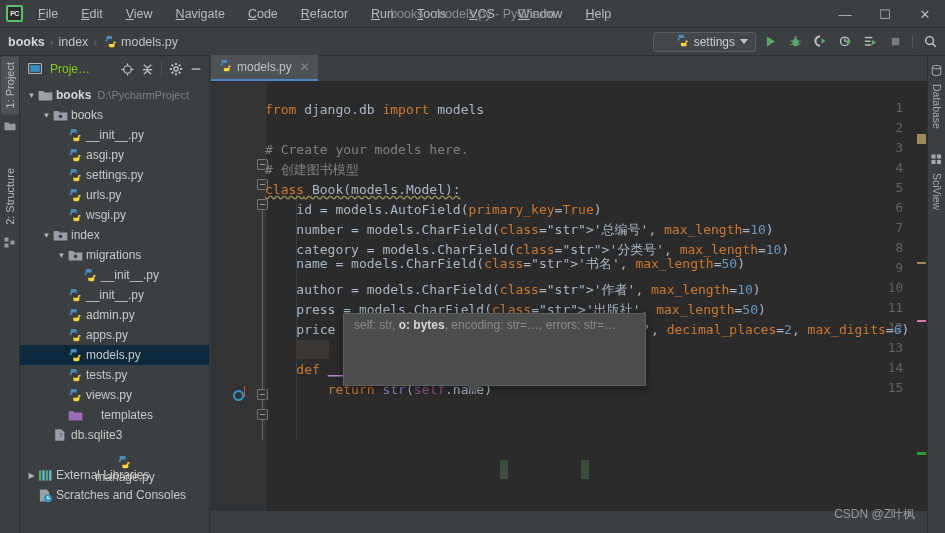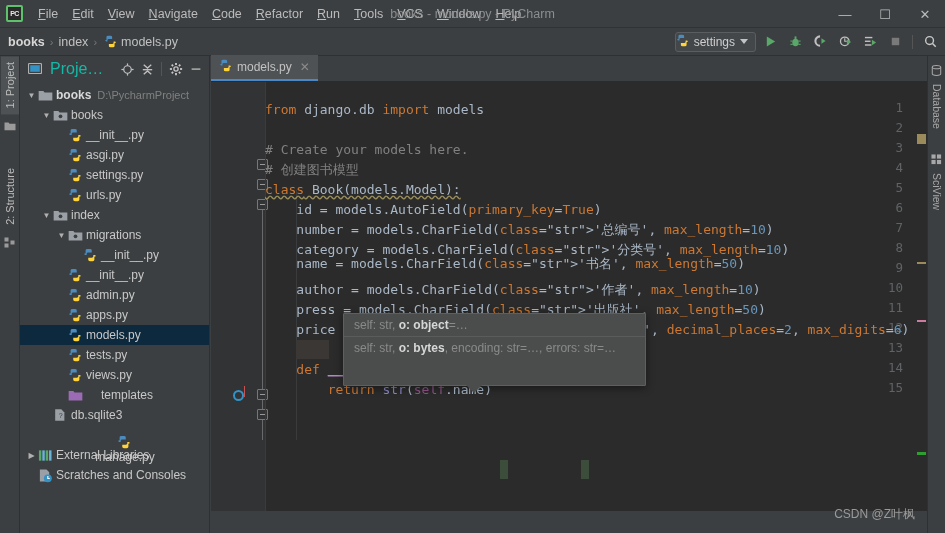--- a/index.html
+++ b/index.html
@@ -45,21 +45,21 @@
     border-bottom: 1px solid #2e3133;
   }
   .crumb { font-size: 12.5px; color: #c0c0c0; display: flex; align-items: center; }
   .crumb.bold { font-weight: bold; color: #d6d6d6; }
   .crumb-sep { color: #777; font-size: 11px; margin: 0 5px; }
   .navbar .left { display: flex; align-items: center; padding-left: 8px; }
 
   .run-config {
     display: flex; align-items: center; gap: 5px;
     border: 1px solid #5b5e60; border-radius: 3px;
-    height: 20px; padding: 0 7px 0 0; background: #43474a;
+    height: 20px; padding: 0 7px 0 22px; background: #43474a;
   }
   .run-config .lbl { font-size: 12px; color: #cfcfcf; }
   .caret-dn { width: 0; height: 0; border-left: 4px solid transparent;
               border-right: 4px solid transparent; border-top: 5px solid #c3c3c3; }
   .tbicon { width: 22px; height: 22px; display: flex; align-items: center; justify-content: center; }
 
   
   .lstripe {
     position: absolute; left: 0; top: 56px; width: 20px; height: 477px;
     background: #3c3f41; border-right: 1px solid #2e3133;
@@ -80,21 +80,21 @@
   }
   .rstripe .sb { writing-mode: vertical-rl; font-size: 10.5px; color: #a8a8a8;
                  white-space: nowrap; margin-bottom: 6px; }
 
   
   .project {
     position: absolute; left: 20px; top: 56px; width: 190px; height: 477px;
     background: #3c3f41; border-right: 1px solid #2e3133;
   }
   .proj-head { height: 26px; display: flex; align-items: center; padding: 0 4px 0 6px; gap: 2px; }
-  .proj-title { font-size: 16px; color: #14b8a6; margin-left: 4px; margin-right: auto;
+  .proj-title { font-size: 12px; color: #84cc16; margin-left: 4px; margin-right: auto;
                 display: flex; align-items: center; gap: 4px; }
   .phicon { width: 18px; height: 18px; display: flex; align-items: center; justify-content: center; }
   .vdiv { width: 1px; height: 14px; background: #555; margin: 0 3px; }
 
   .tree { padding-top: 3px; font-size: 12px; color: #c8c8c8; }
   .node { height: 20px; display: flex; align-items: center; white-space: nowrap; }
   .node.sel { background: #0d293e; }
   .tri { width: 11px; display: inline-block; text-align: center; font-size: 8px; color: #b0b0b0; }
   .tri.empty { color: transparent; }
   .nico { width: 16px; height: 16px; margin-right: 3px; display: inline-flex;
@@ -165,21 +165,21 @@
   }
   .statusbar { position: absolute; left: 211px; bottom: 0; width: 716px; height: 22px; background: #3c3f41; }
 </style>
 </head>
 <body>
 
 <div class="app">
 
   <div class="titlebar">
     <div class="pc-logo">PC</div>
-    <div id="menu-root" style="display:flex;align-items:flex-end;">
+    <div id="menu-root" style="display:flex;align-items:flex-end;gap:9px;">
         <div class="menu-item"><span class="ul">F</span>ile</div>
         <div class="menu-item"><span class="ul">E</span>dit</div>
         <div class="menu-item"><span class="ul">V</span>iew</div>
         <div class="menu-item"><span class="ul">N</span>avigate</div>
         <div class="menu-item"><span class="ul">C</span>ode</div>
         <div class="menu-item"><span class="ul">R</span>efactor</div>
         <div class="menu-item"><span class="ul">R</span>un</div>
         <div class="menu-item"><span class="ul">T</span>ools</div>
         <div class="menu-item"><span class="ul">V</span>CS</div>
         <div class="menu-item"><span class="ul">W</span>indow</div>
@@ -415,20 +415,30 @@
         </div>
         <div class="node" style="padding-left: 36px;">
           <span class="tri empty">&nbsp;</span>
           <span class="nico">
             <svg width="14" height="14" viewBox="0 0 16 16">
               <path d="M3 6 L3 2.5 Q3 1 5 1 L8 1 Q10 1 10 2.5 L10 5 L6 5 Q4.2 5 4.2 6.6 L4.2 8 L3 8 Q1.4 8 1.4 6.6 Z" fill="#4b8bbe"></path>
               <path d="M13 10 L13 13.5 Q13 15 11 15 L8 15 Q6 15 6 13.5 L6 11 L10 11 Q11.8 11 11.8 9.4 L11.8 8 L13 8 Q14.6 8 14.6 9.4 Z" fill="#ffd43b"></path>
             </svg>
           </span>
           <span class="nlabel">urls.py</span>
+        </div>
+        <div class="node" style="padding-left: 36px;">
+          <span class="tri empty">&nbsp;</span>
+          <span class="nico">
+            <svg width="14" height="14" viewBox="0 0 16 16">
+              <path d="M3 6 L3 2.5 Q3 1 5 1 L8 1 Q10 1 10 2.5 L10 5 L6 5 Q4.2 5 4.2 6.6 L4.2 8 L3 8 Q1.4 8 1.4 6.6 Z" fill="#4b8bbe"></path>
+              <path d="M13 10 L13 13.5 Q13 15 11 15 L8 15 Q6 15 6 13.5 L6 11 L10 11 Q11.8 11 11.8 9.4 L11.8 8 L13 8 Q14.6 8 14.6 9.4 Z" fill="#ffd43b"></path>
+            </svg>
+          </span>
+          <span class="nlabel">wsgi.py</span>
         </div>
         <div class="node" style="padding-left: 21px;">
           <span class="tri">▼</span>
           <span class="nico">
             <svg width="15" height="15" viewBox="0 0 16 16">
               <path d="M0.7 3.2 h5 l1.3 1.6 h8.3 v8.5 h-14.6 Z" fill="#9aa0a6"></path>
               <circle cx="8" cy="8.8" r="2" fill="#3c3f41"></circle>
             </svg>
           </span>
           <span class="nlabel">index</span>
@@ -633,21 +643,20 @@
           <div class="codeline" style="top: 278px;">    <span class="kw">def</span> <span class="magic">__str__</span>(<span class="selfv">self</span>):</div>
           <div class="codeline" style="top: 298px;">        <span class="kw">return</span> <span class="bi">str</span>(<span class="selfv">self</span>.name)</div>
         </div>
 
       <div style="position:absolute;left:85px;top:258px;width:33px;height:19px;background:#3b3735;"></div>
       <div style="position:absolute;left:289px;top:378px;width:8px;height:19px;background:#3c4d3c;"></div>
       <div style="position:absolute;left:370px;top:378px;width:8px;height:19px;background:#3c4d3c;"></div>
 
       <div class="popup" style="left:132px;top:231px;width:303px;height:73px;">
         <div id="popup-root">
-            <div class="popup-row"><span>self: str, </span><b>o: object</b><span>=…</span></div>
             <div class="popup-row"><span>self: str, </span><b>o: bytes</b><span>, encoding: str=…, errors: str=…</span></div>
           </div>
       </div>
       <div class="popup-tail" style="left:255px;top:303px;"></div>
 
       <div class="markercol">
         <div class="errstripe-box" style="top:26px;"></div>
         <div class="marker" style="top:154px;background:#9c8b5a;"></div>
         <div class="marker" style="top:212px;background:#cc7aa0;"></div>
         <div class="marker" style="top:344px;background:#2e9e2e;height:3px;"></div>

